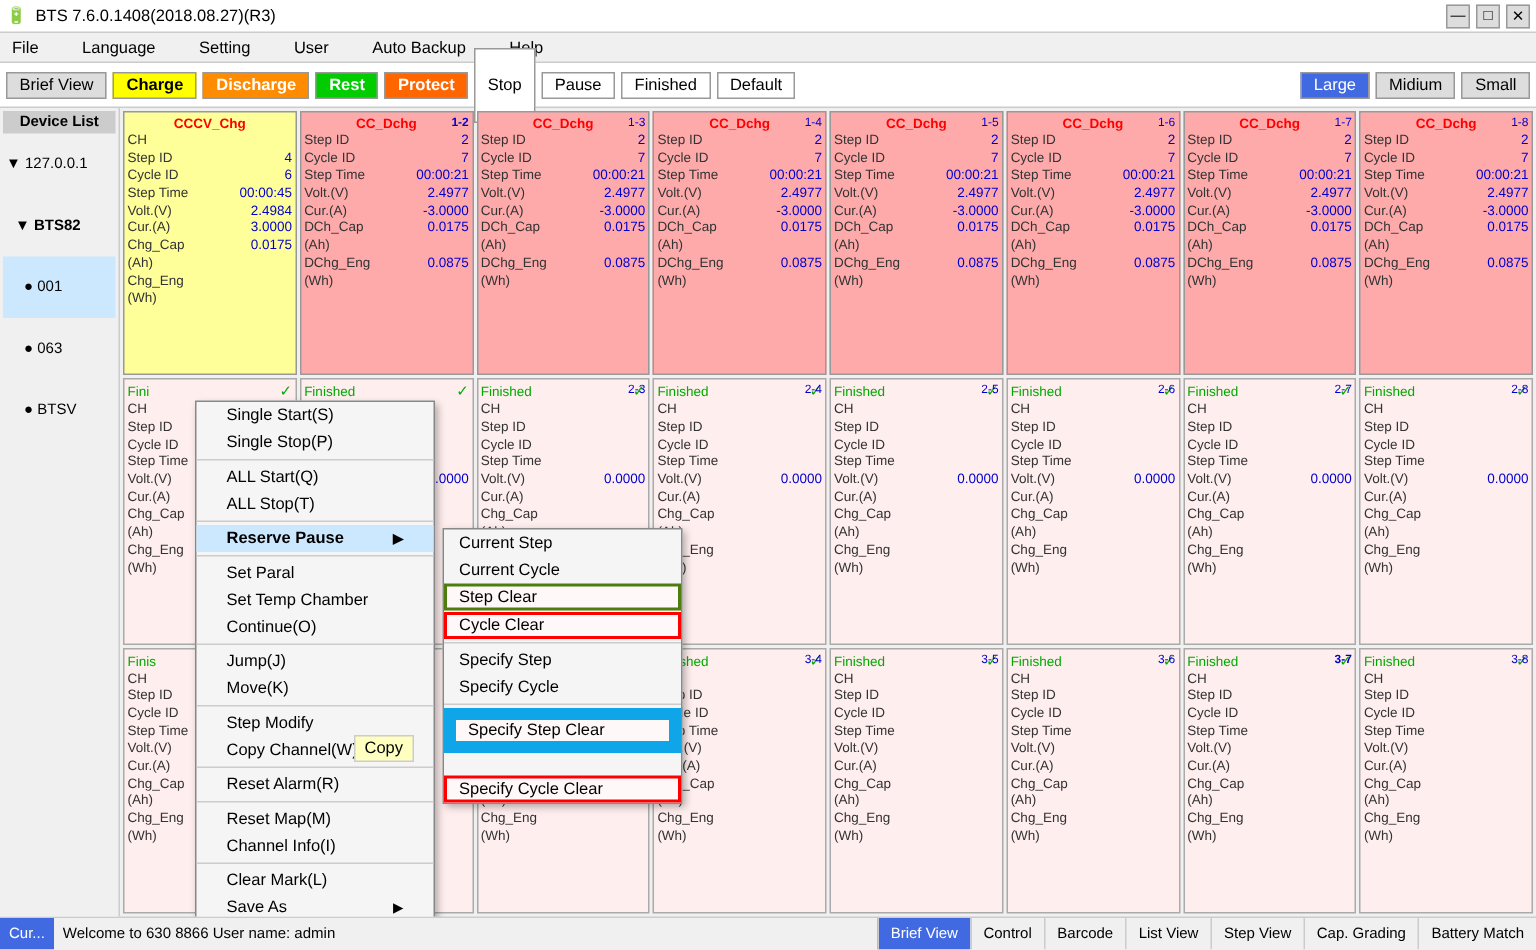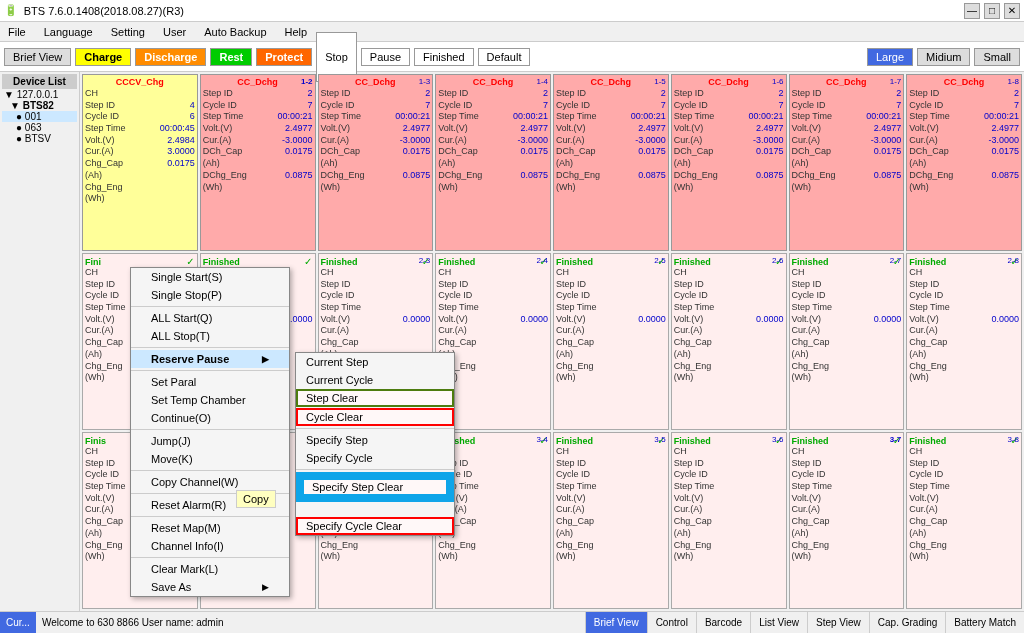--- a/index.html
+++ b/index.html
@@ -20,21 +20,21 @@
     .title-btn { width: 16px; height: 16px; background: #ddd; border: 1px solid #999; cursor: pointer; font-size: 10px; display: flex; align-items: center; justify-content: center; }
     
     
     .menu-bar {
       background: #f0f0f0;
       border-bottom: 1px solid #ccc;
       display: flex;
       align-items: center;
       padding: 2px 4px;
       height: 20px;
-      gap: 10px;
+      gap: 21px;
     }
     .menu-item { font-size: 11px; cursor: pointer; padding: 1px 4px; }
     
     
     .toolbar {
       background: #fff;
       border-bottom: 1px solid #ccc;
       display: flex;
       align-items: center;
       padding: 2px 4px;
@@ -68,21 +68,21 @@
       font-size: 11px;
       padding: 2px;
     }
     .device-list-header {
       background: #ccc;
       text-align: center;
       padding: 2px;
       font-weight: bold;
       font-size: 10px;
     }
-    .device-item { padding: 0 2px; cursor: pointer; font-size: 10px; }
+    .device-item { padding: 15px 2px; cursor: pointer; font-size: 10px; }
     .device-item.selected { background: #cce8ff; }
     .device-item.bold { font-weight: bold; }
     
     
     .content-area {
       flex: 1;
       display: flex;
       flex-direction: column;
       position: relative;
       overflow: hidden;
@@ -113,21 +113,21 @@
       font-weight: bold;
       color: #ff0000;
       text-align: center;
       margin-bottom: 1px;
     }
     .cell-row { display: flex; justify-content: space-between; font-size: 9px; line-height: 1.3; }
     .cell-label { color: #333; }
     .cell-value { color: #0000cc; }
     .cell-num { color: #cc0000; font-size: 9px; font-weight: bold; position: absolute; top: 2px; right: 2px; }
     .finished-header { display: flex; justify-content: space-between; align-items: center; }
-    .finished-label { color: #00aa00; font-weight: bold; font-size: 9px; }
+    .finished-label { color: #00aa00; font-weight: normal; font-size: 9px; }
     .finished-checkmark { color: #00aa00; font-size: 10px; }
     
     
     .context-menu-overlay {
       position: absolute;
       top: 0; left: 0; right: 0; bottom: 0;
       z-index: 100;
     }
     
     
@@ -1258,20 +1258,21 @@
           <span class="sub-arrow">▶</span>
         </div>
         <div class="context-menu-separator"></div>
         <div class="context-menu-item">Set Paral</div>
         <div class="context-menu-item">Set Temp Chamber</div>
         <div class="context-menu-item">Continue(O)</div>
         <div class="context-menu-separator"></div>
         <div class="context-menu-item">Jump(J)</div>
         <div class="context-menu-item">Move(K)</div>
         <div class="context-menu-separator"></div>
+        <div class="context-menu-item">Step Modify</div>
         <div class="context-menu-item">Copy Channel(W)</div>
         <div class="context-menu-separator"></div>
         <div class="context-menu-item">Reset Alarm(R)</div>
         <div class="context-menu-separator"></div>
         <div class="context-menu-item">Reset Map(M)</div>
         <div class="context-menu-item">Channel Info(I)</div>
         <div class="context-menu-separator"></div>
         <div class="context-menu-item">Clear Mark(L)</div>
         <div class="context-menu-item has-sub">
           <span>Save As</span>

